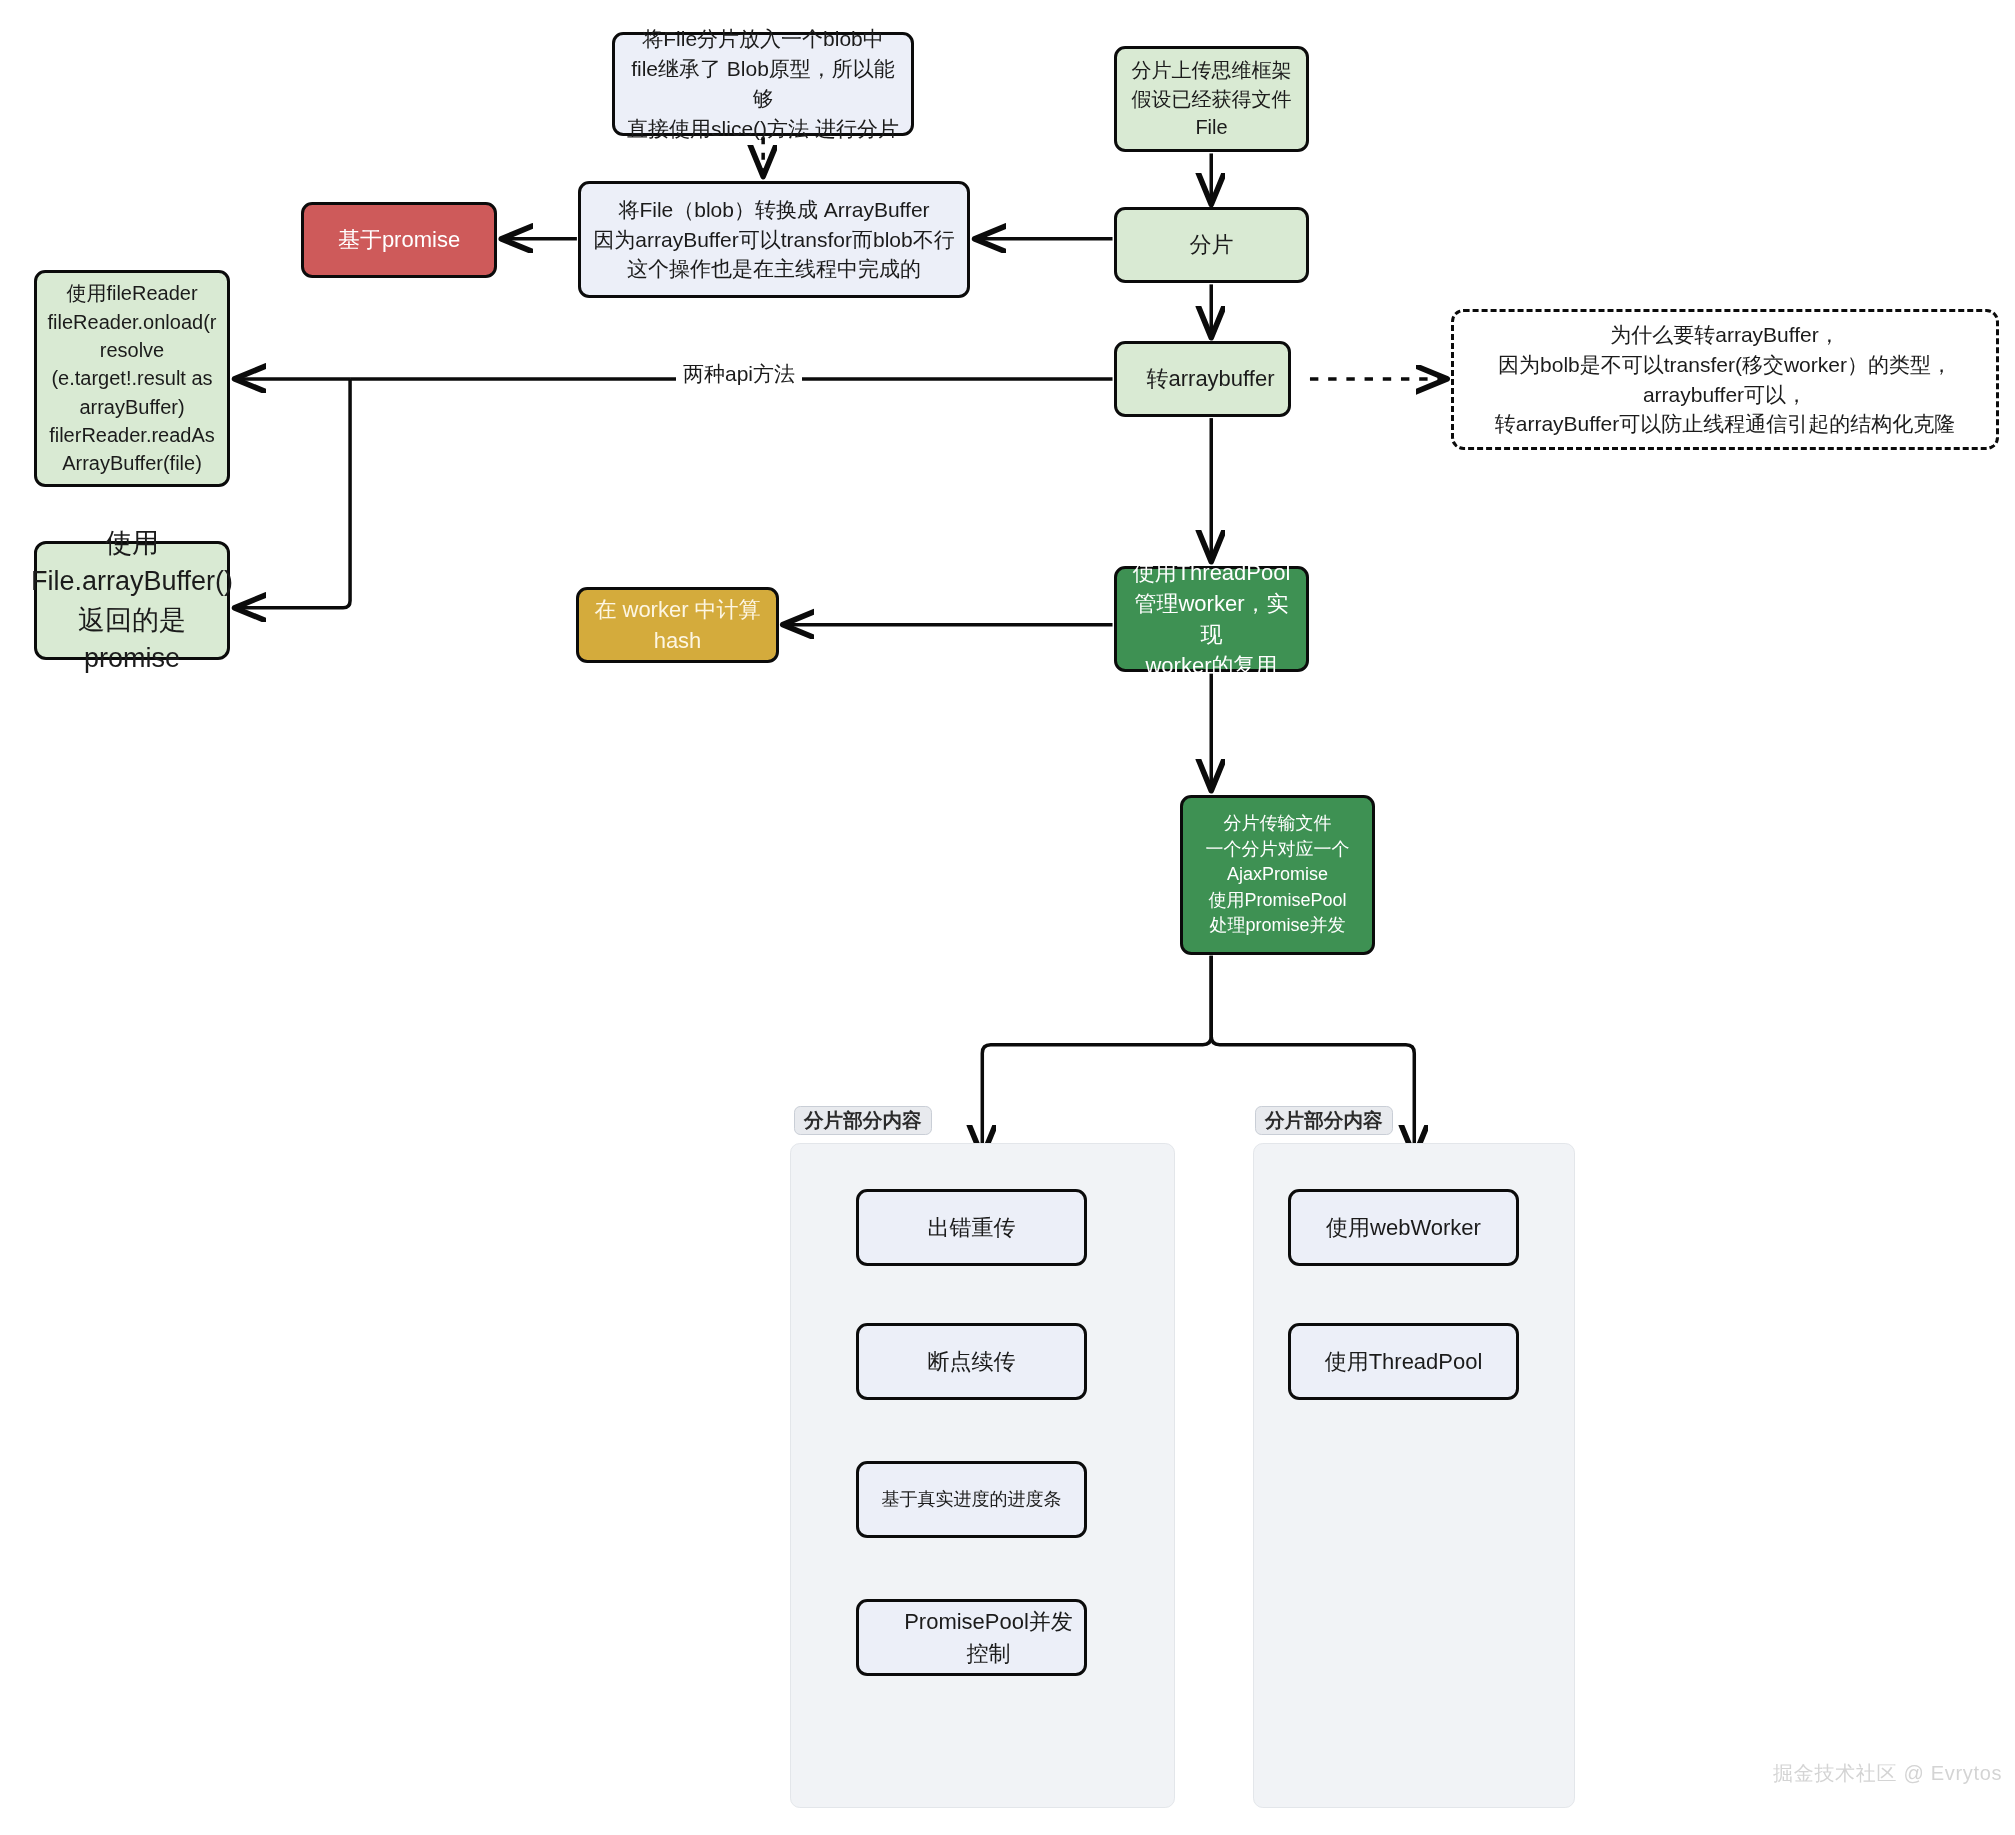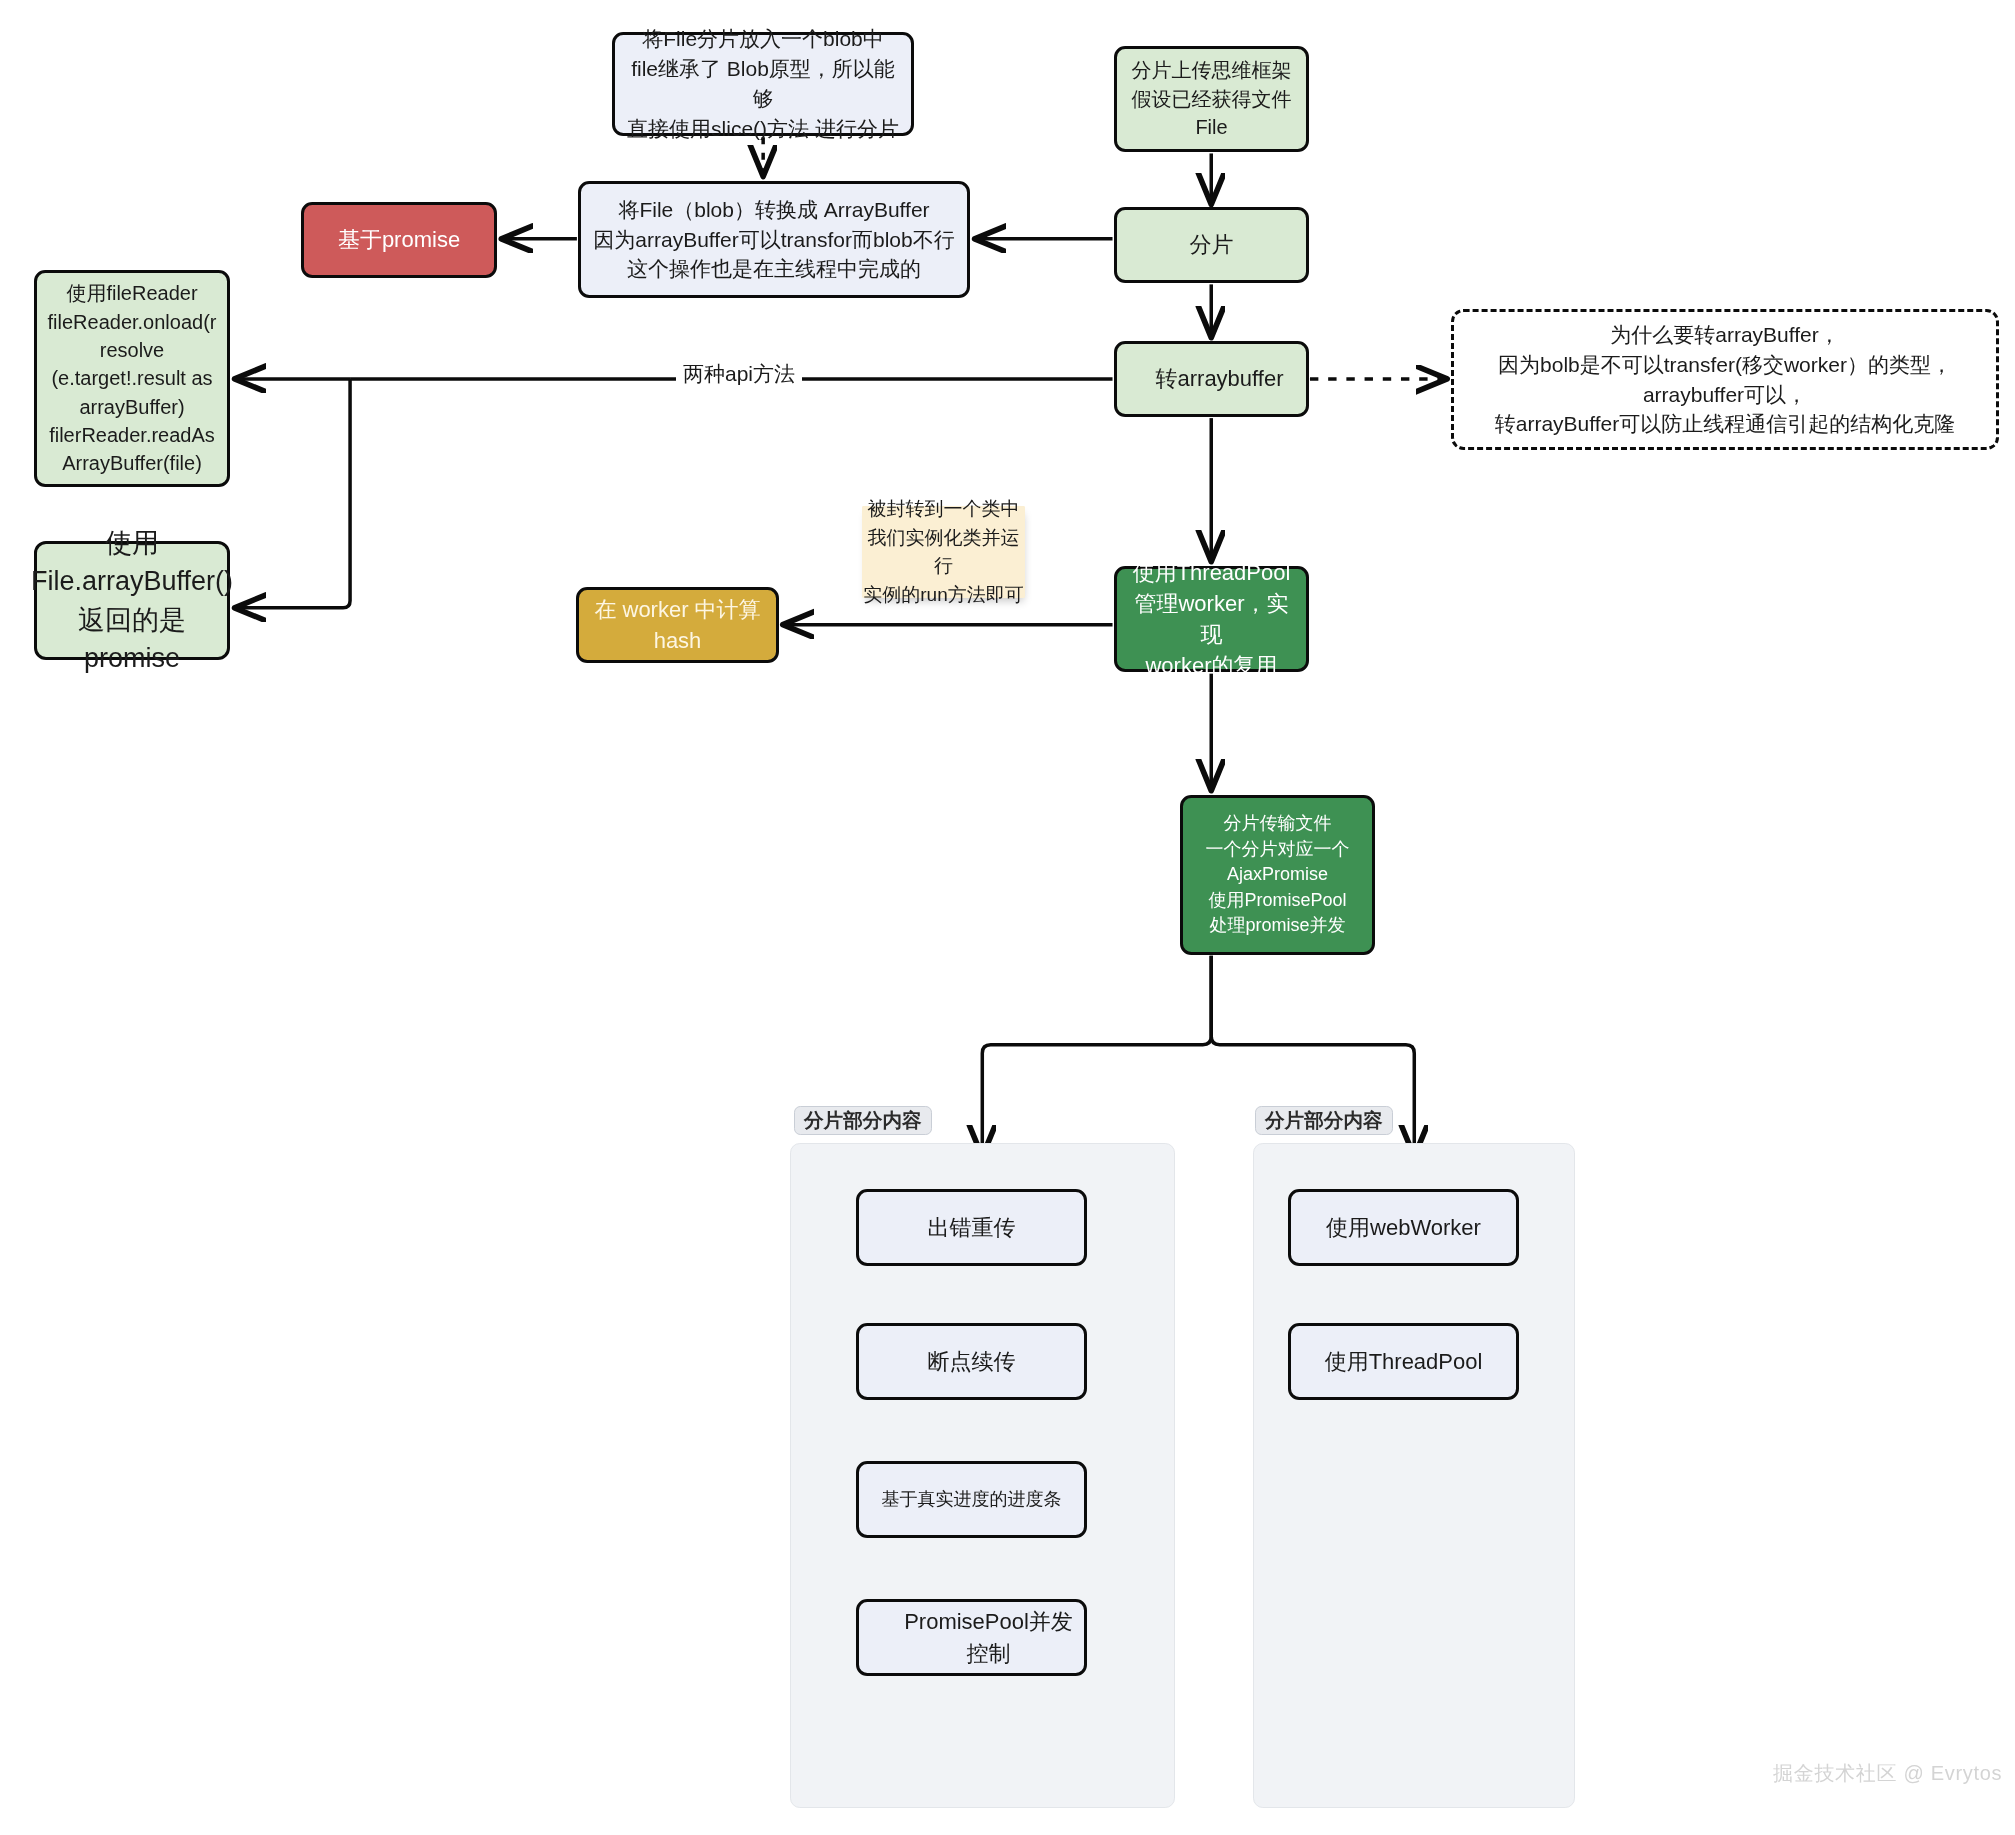--- a/index.html
+++ b/index.html
@@ -144,23 +144,20 @@
       <path d="M1730,1365 L1730,1480 Q1730,1492 1742,1492 L2008,1492 Q2020,1492 2020,1504 L2020,1648" marker-end="url(#arw)"></path>
     </g>
   </svg>
 
   <div class="cluster" style="left:790px;top:1143px;width:385px;height:665px;"></div>
   <div class="cluster-label" style="left:794px;top:1106px;font-size:19.6px;height:29px;">分片部分内容</div>
 
   <div class="cluster" style="left:1253px;top:1143px;width:322px;height:665px;"></div>
   <div class="cluster-label" style="left:1255px;top:1106px;font-size:19.6px;height:29px;">分片部分内容</div>
 
-  <div class="note" style="left:862px;top:506px;width:163px;height:92px;font-size:19px;">被封转到一个类中
-我们实例化类并运行
-实例的run方法即可</div>
 
   <div class="node n-lav" style="left:612px;top:32px;width:302px;height:104px;font-size:21px;">将File分片放入一个blob中
 file继承了 Blob原型，所以能够
 直接使用slice()方法 进行分片</div>
 
   <div class="node n-green" style="left:1114px;top:46px;width:195px;height:106px;font-size:20px;">分片上传思维框架
 假设已经获得文件
 File</div>
 
   <div class="node n-lav" style="left:578px;top:181px;width:392px;height:117px;font-size:21px;">将File（blob）转换成 ArrayBuffer
@@ -172,21 +169,21 @@
   <div class="node n-green" style="left:1114px;top:207px;width:195px;height:76px;font-size:22px;">分片</div>
 
   <div class="node n-green" style="left:34px;top:270px;width:196px;height:217px;font-size:20px;">使用fileReader
 fileReader.onload(r
 resolve
 (e.target!.result as
 arrayBuffer)
 filerReader.readAs
 ArrayBuffer(file)</div>
 
-  <div class="node n-green" style="left:1114px;top:341px;width:195px;height:76px;font-size:22px;padding-left:23px;">转arraybuffer</div>
+  <div class="node n-green" style="left:1114px;top:341px;width:177px;height:76px;font-size:22px;padding-left:23px;">转arraybuffer</div>
 
   <div class="node n-dashed" style="left:1451px;top:309px;width:548px;height:141px;font-size:21px;">为什么要转arrayBuffer，
 因为bolb是不可以transfer(移交worker）的类型，
 arraybuffer可以，
 转arrayBuffer可以防止线程通信引起的结构化克隆</div>
 
   <div class="node n-green" style="left:34px;top:541px;width:196px;height:119px;font-size:27px;border-radius:12px;">使用
 File.arrayBuffer()
 返回的是promise</div>
 

